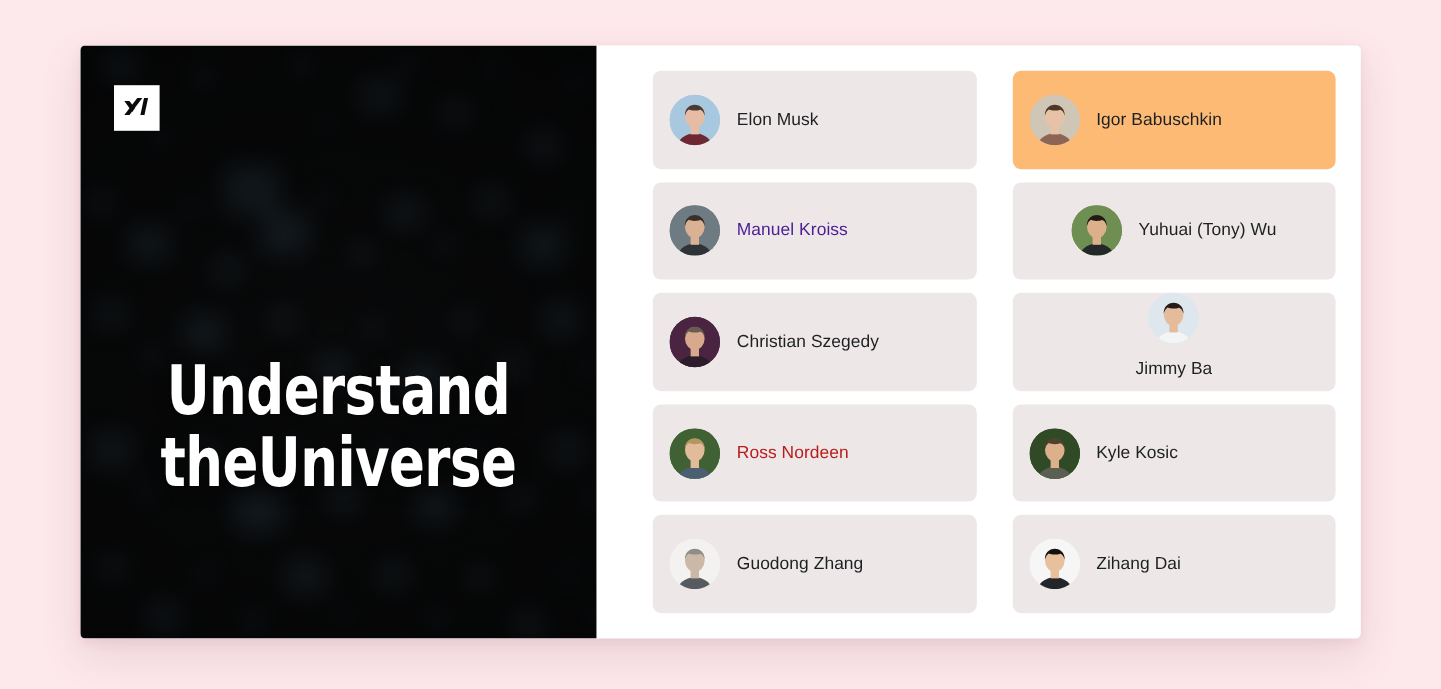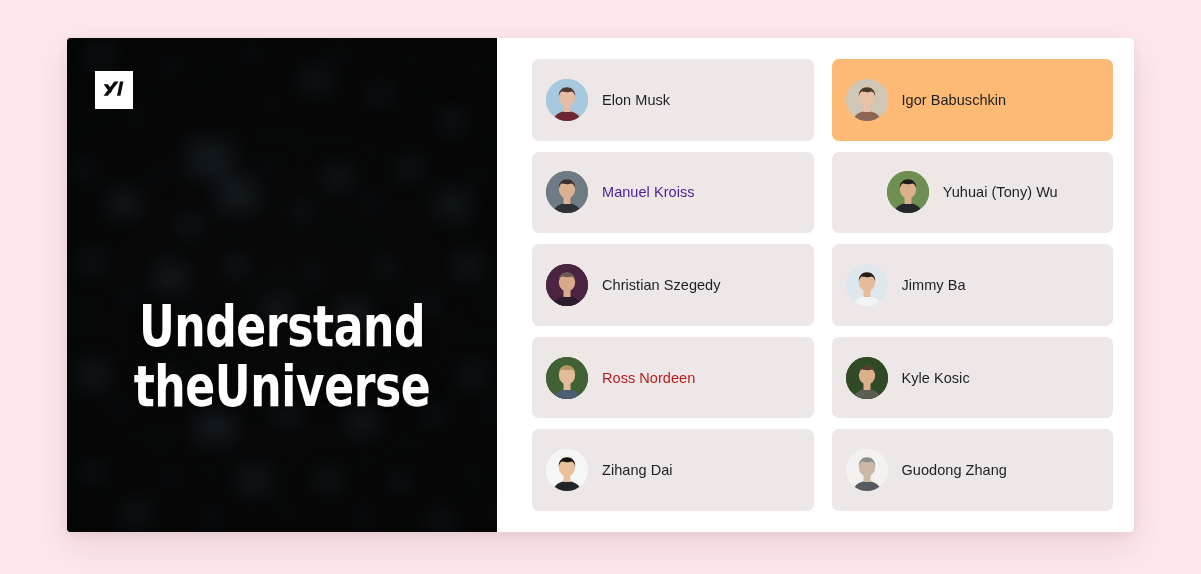--- a/index.html
+++ b/index.html
@@ -113,20 +113,21 @@
 
   .person {
     background: #ede7e7;
     border-radius: 7px;
     display: flex;
     align-items: center;
     padding: 0 14px;
     gap: 14px;
     min-height: 0;
     cursor: default;
+    margin-left: 12px;
   }
 
   .avatar {
     flex: 0 0 auto;
     width: 42px;
     height: 42px;
     border-radius: 50%;
     overflow: hidden;
     position: relative;
     background: #cfd7de;
@@ -285,21 +286,21 @@
             <svg viewBox="0 0 42 42">
               <rect width="42" height="42" fill="#4a2440"></rect>
               <ellipse cx="21" cy="45" rx="15" ry="13" fill="#2b1d2b"></ellipse>
               <rect x="17.5" y="24" width="7" height="9" fill="#d8a98c"></rect>
               <ellipse cx="21" cy="18" rx="8.2" ry="9.4" fill="#d8a98c"></ellipse>
               <path d="M12.8 17.5c-.4-6 3.6-9.3 8.2-9.3s8.6 3.3 8.2 9.3c-.7-3.2-2.1-4.6-3.6-5.1-2.2.9-7.4 1.1-9.5-.2-1.5.8-2.6 2.3-3.3 5.3z" fill="#6b5b52"></path>
             </svg>
           </div>
           <div class="person-name" style="color: rgb(29, 32, 34);">Christian Szegedy</div>
         </div>
-        <div class="person" style="background: rgb(237, 231, 231);">
+        <div class="person" style="background: rgb(237, 231, 231); flex-direction: column;">
           <div class="avatar" style="background: rgb(223, 231, 238);">
             <svg viewBox="0 0 42 42">
               <rect width="42" height="42" fill="#dfe7ee"></rect>
               <ellipse cx="21" cy="45" rx="15" ry="13" fill="#f2f4f6"></ellipse>
               <rect x="17.5" y="24" width="7" height="9" fill="#e4bb9b"></rect>
               <ellipse cx="21" cy="18" rx="8.2" ry="9.4" fill="#e4bb9b"></ellipse>
               <path d="M12.8 17.5c-.4-6 3.6-9.3 8.2-9.3s8.6 3.3 8.2 9.3c-.7-3.2-2.1-4.6-3.6-5.1-2.2.9-7.4 1.1-9.5-.2-1.5.8-2.6 2.3-3.3 5.3z" fill="#241c18"></path>
             </svg>
           </div>
           <div class="person-name" style="color: rgb(29, 32, 34);">Jimmy Ba</div>
@@ -322,39 +323,39 @@
               <rect width="42" height="42" fill="#2f4a25"></rect>
               <ellipse cx="21" cy="45" rx="15" ry="13" fill="#5a5f52"></ellipse>
               <rect x="17.5" y="24" width="7" height="9" fill="#ddb08c"></rect>
               <ellipse cx="21" cy="18" rx="8.2" ry="9.4" fill="#ddb08c"></ellipse>
               <path d="M12.8 17.5c-.4-6 3.6-9.3 8.2-9.3s8.6 3.3 8.2 9.3c-.7-3.2-2.1-4.6-3.6-5.1-2.2.9-7.4 1.1-9.5-.2-1.5.8-2.6 2.3-3.3 5.3z" fill="#50402f"></path>
             </svg>
           </div>
           <div class="person-name" style="color: rgb(29, 32, 34);">Kyle Kosic</div>
         </div>
         <div class="person" style="background: rgb(237, 231, 231);">
+          <div class="avatar" style="background: rgb(243, 242, 240);">
+            <svg viewBox="0 0 42 42">
+              <rect width="42" height="42" fill="#f3f2f0"></rect>
+              <ellipse cx="21" cy="45" rx="15" ry="13" fill="#565b5f"></ellipse>
+              <rect x="17.5" y="24" width="7" height="9" fill="#cbb8a6"></rect>
+              <ellipse cx="21" cy="18" rx="8.2" ry="9.4" fill="#cbb8a6"></ellipse>
+              <path d="M12.8 17.5c-.4-6 3.6-9.3 8.2-9.3s8.6 3.3 8.2 9.3c-.7-3.2-2.1-4.6-3.6-5.1-2.2.9-7.4 1.1-9.5-.2-1.5.8-2.6 2.3-3.3 5.3z" fill="#8e8d8b"></path>
+            </svg>
+          </div>
+          <div class="person-name" style="color: rgb(29, 32, 34);">Guodong Zhang</div>
+        </div>
+        <div class="person" style="background: rgb(237, 231, 231);">
           <div class="avatar" style="background: rgb(246, 246, 246);">
             <svg viewBox="0 0 42 42">
               <rect width="42" height="42" fill="#f6f6f6"></rect>
               <ellipse cx="21" cy="45" rx="15" ry="13" fill="#22262a"></ellipse>
               <rect x="17.5" y="24" width="7" height="9" fill="#e8c19c"></rect>
               <ellipse cx="21" cy="18" rx="8.2" ry="9.4" fill="#e8c19c"></ellipse>
               <path d="M12.8 17.5c-.4-6 3.6-9.3 8.2-9.3s8.6 3.3 8.2 9.3c-.7-3.2-2.1-4.6-3.6-5.1-2.2.9-7.4 1.1-9.5-.2-1.5.8-2.6 2.3-3.3 5.3z" fill="#15110e"></path>
             </svg>
           </div>
           <div class="person-name" style="color: rgb(29, 32, 34);">Zihang Dai</div>
         </div>
-        <div class="person" style="background: rgb(237, 231, 231);">
-          <div class="avatar" style="background: rgb(243, 242, 240);">
-            <svg viewBox="0 0 42 42">
-              <rect width="42" height="42" fill="#f3f2f0"></rect>
-              <ellipse cx="21" cy="45" rx="15" ry="13" fill="#565b5f"></ellipse>
-              <rect x="17.5" y="24" width="7" height="9" fill="#cbb8a6"></rect>
-              <ellipse cx="21" cy="18" rx="8.2" ry="9.4" fill="#cbb8a6"></ellipse>
-              <path d="M12.8 17.5c-.4-6 3.6-9.3 8.2-9.3s8.6 3.3 8.2 9.3c-.7-3.2-2.1-4.6-3.6-5.1-2.2.9-7.4 1.1-9.5-.2-1.5.8-2.6 2.3-3.3 5.3z" fill="#8e8d8b"></path>
-            </svg>
-          </div>
-          <div class="person-name" style="color: rgb(29, 32, 34);">Guodong Zhang</div>
-        </div>
       </div>
 
   </div>
 </div>
 
 </body></html>

